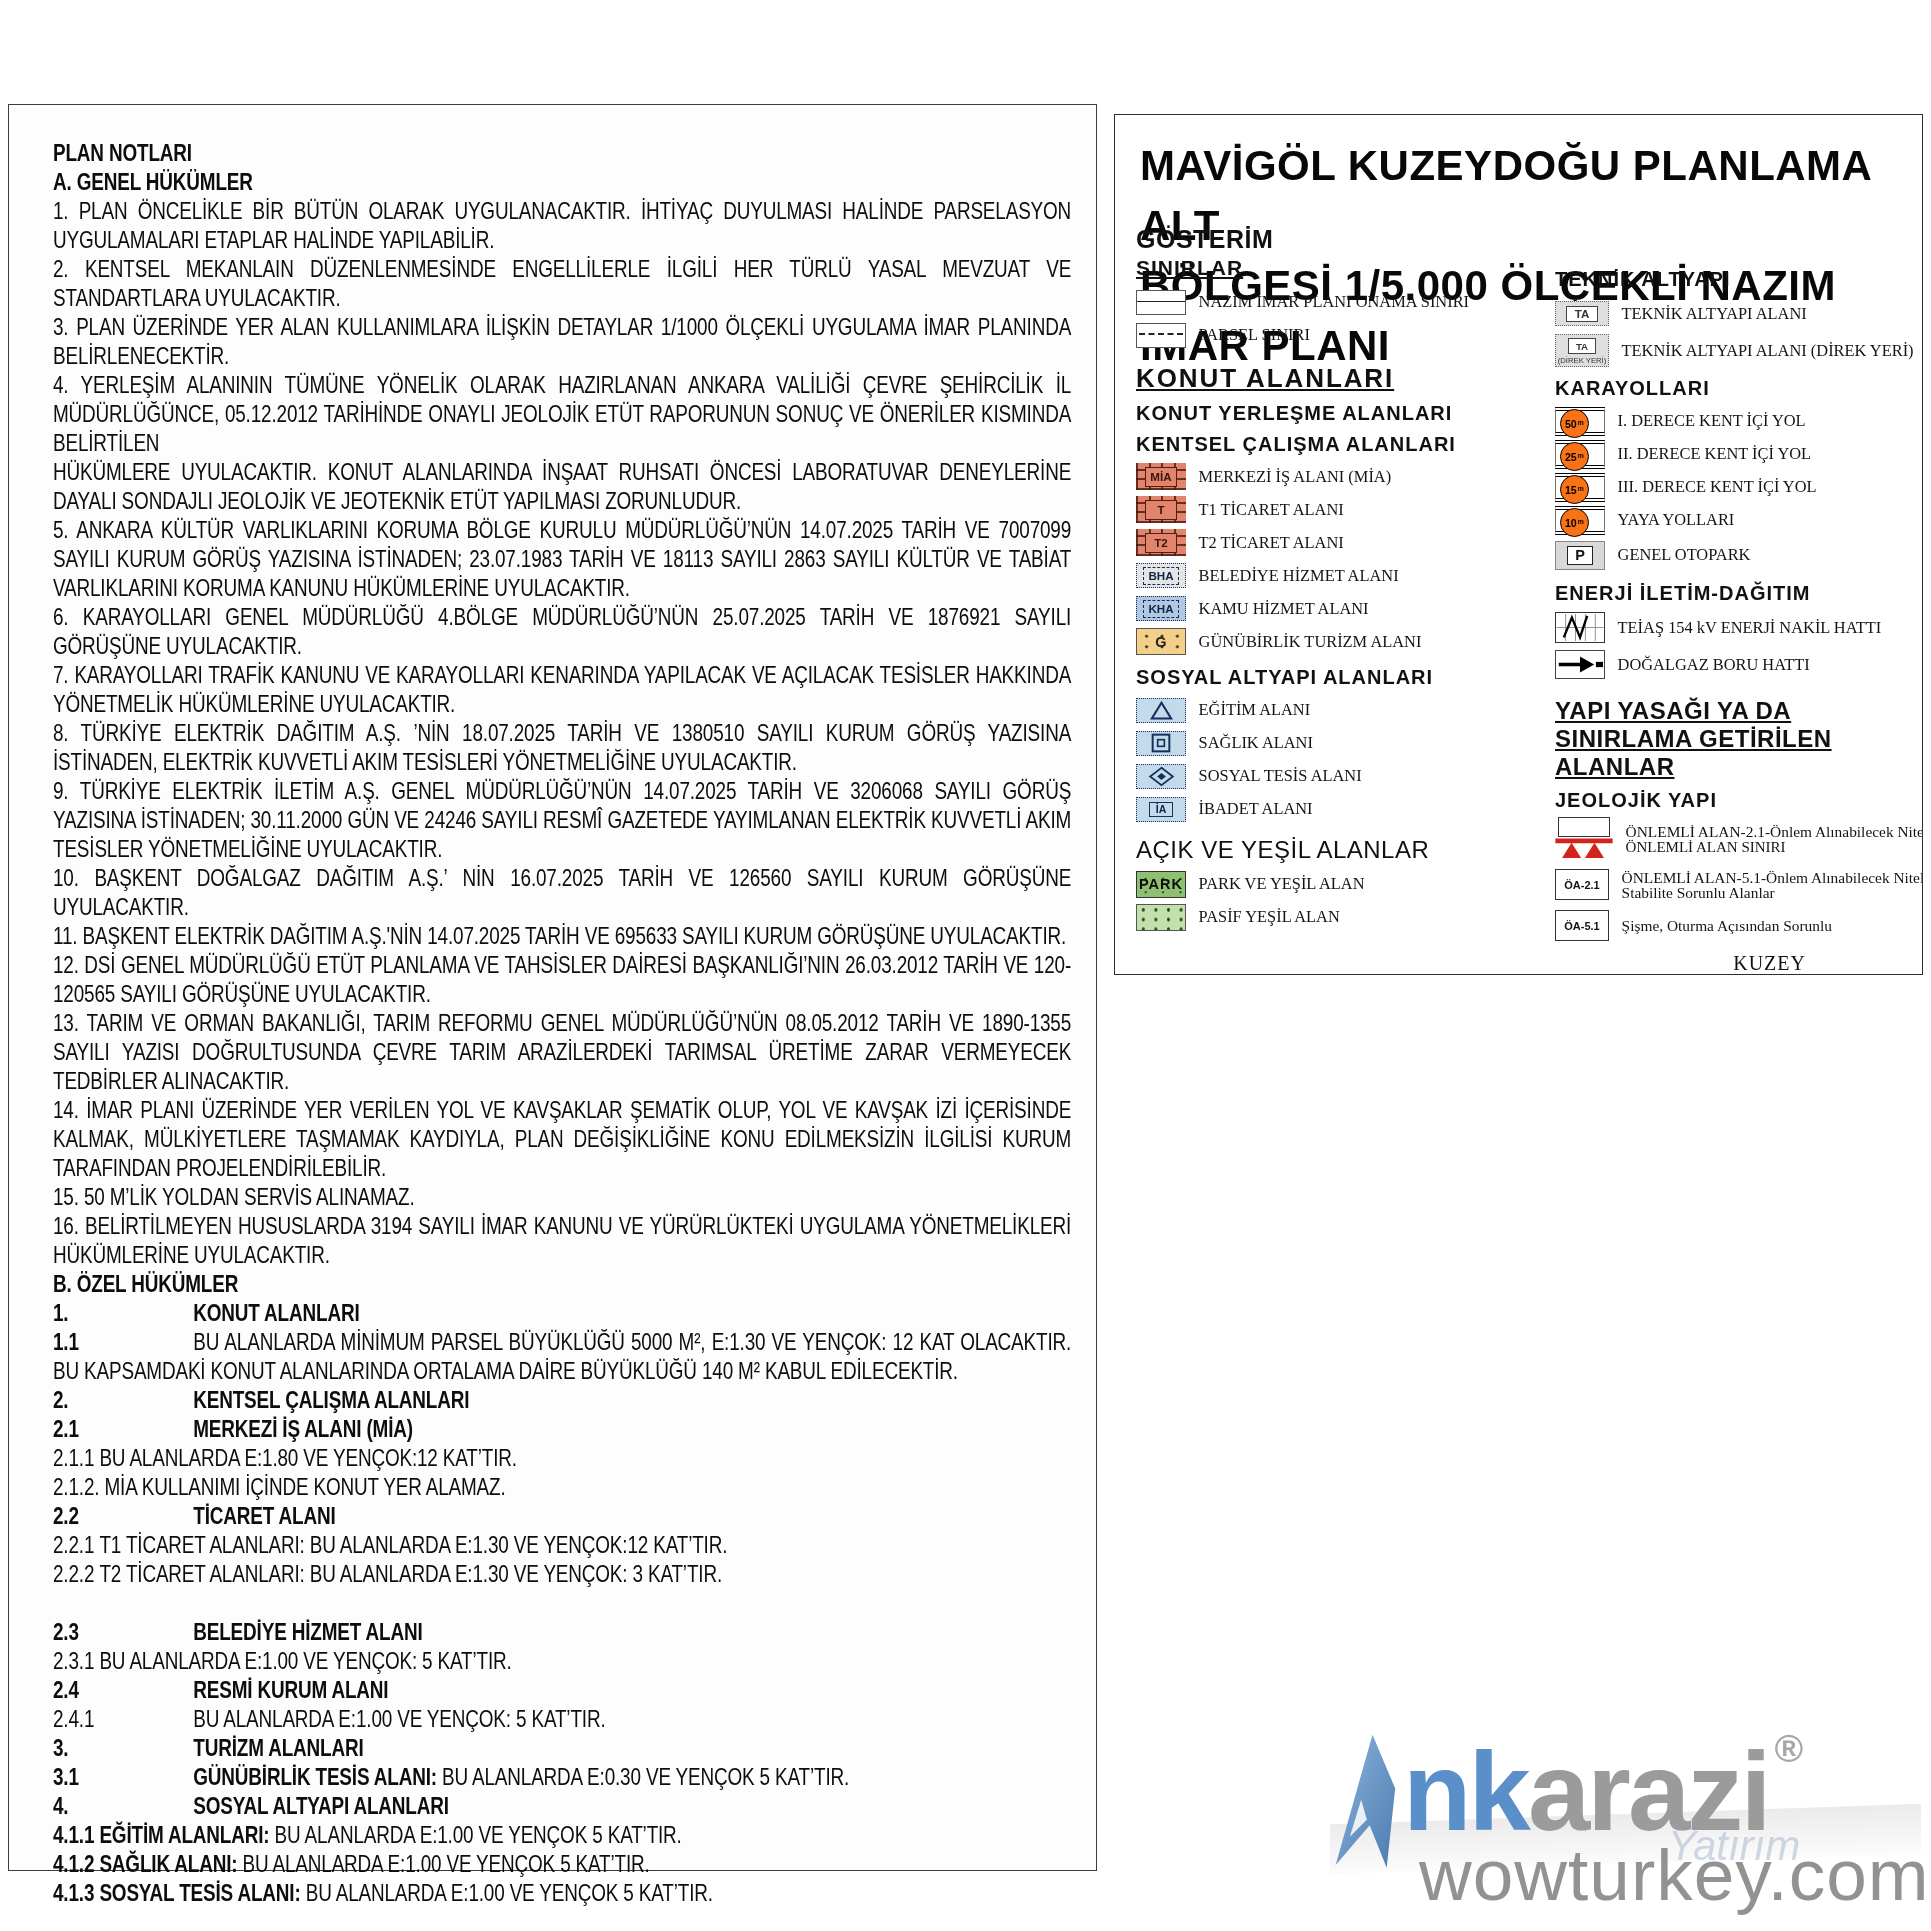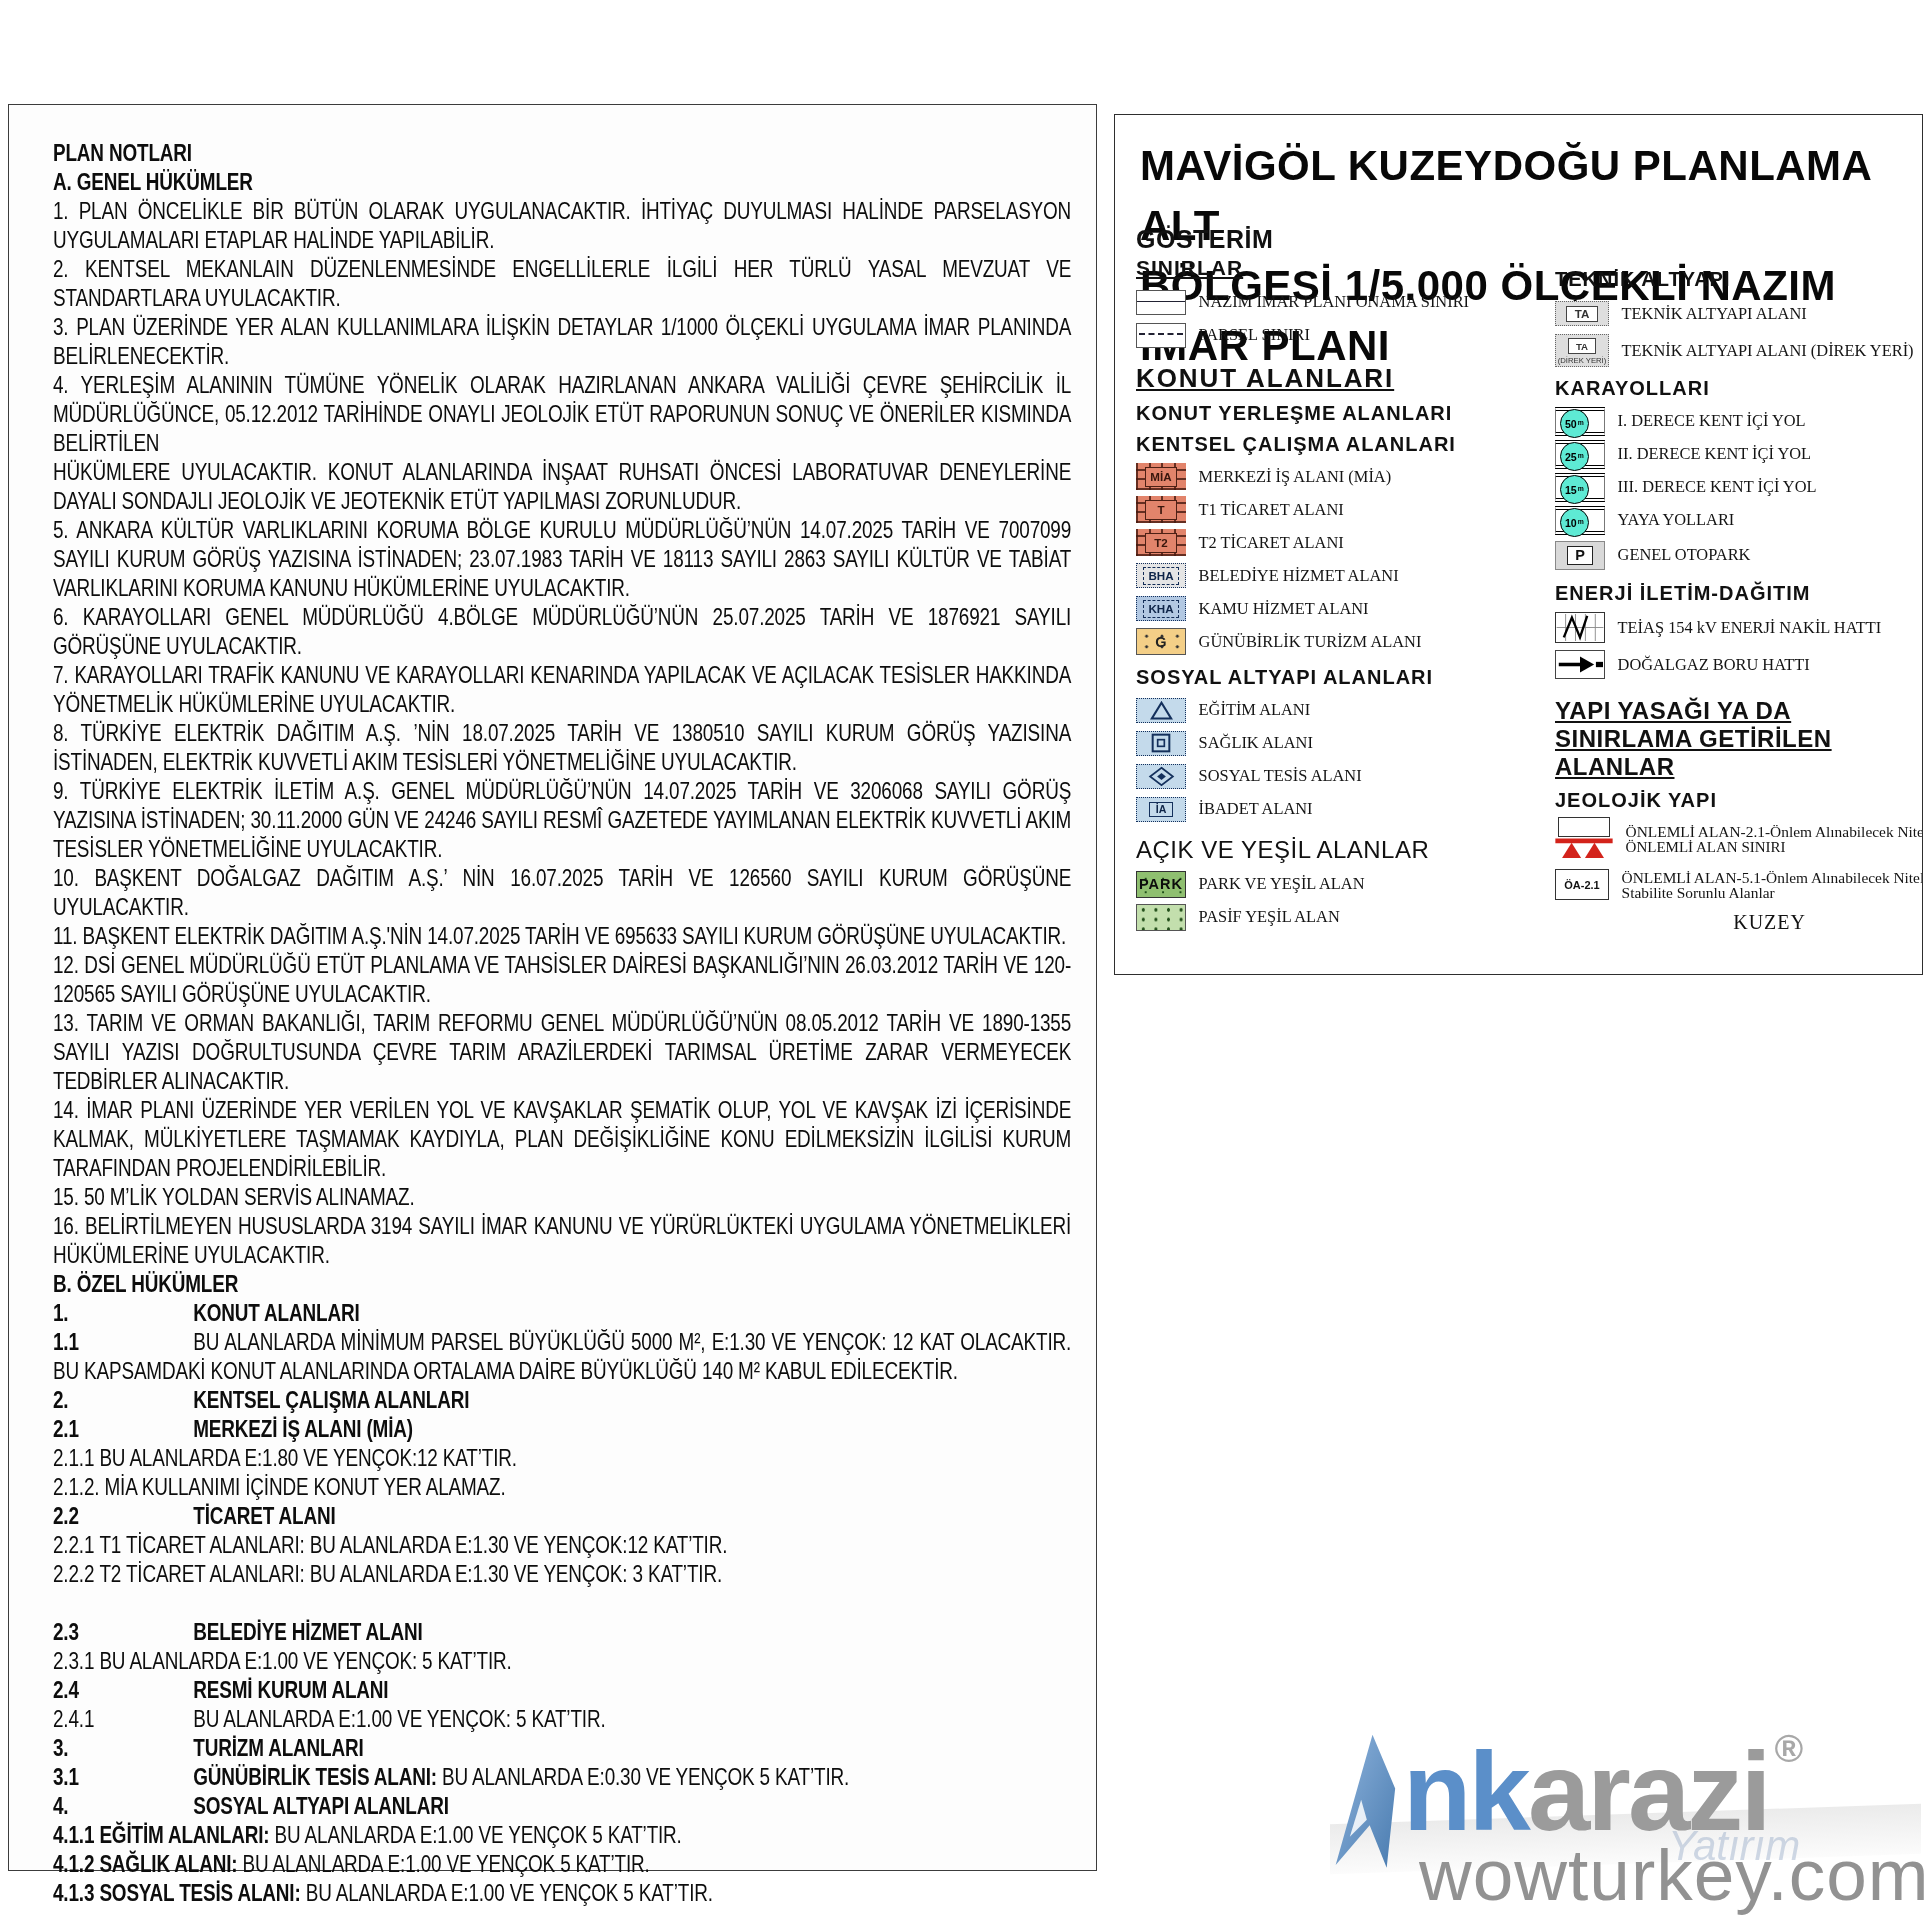--- a/index.html
+++ b/index.html
@@ -77,21 +77,21 @@
       background-image:radial-gradient(circle,#234f1b 1.5px,transparent 1.9px);background-size:12.6px 9.7px;}
   .sw.ta,.sw.tad{background:#dedede;border:1.9px dotted #666;width:54px;min-width:54px;}
   .sw.ta b{position:absolute;left:9.7px;right:9.7px;top:3.9px;bottom:3.9px;background:#fff;border:1.9px solid #444;
       color:#333;font-size:11.6px;font-weight:bold;display:flex;align-items:center;justify-content:center;}
   .sw.tad{height:33px;}
   .sw.tad b{position:absolute;left:11.6px;right:11.6px;top:2.9px;bottom:12.6px;background:#fff;border:1.9px solid #444;
       color:#333;font-size:9.7px;font-weight:bold;display:flex;align-items:center;justify-content:center;}
   .sw.tad u{position:absolute;left:0;right:0;bottom:1px;font-size:7.7px;text-align:center;text-decoration:none;color:#333;}
   .sw.road{border:1px solid #777;border-top:4.8px double #000;border-bottom:4.8px double #000;height:29px;}
   .sw.road b{position:absolute;left:3.9px;top:-1.9px;width:27px;height:27px;border:1.9px solid #000;border-radius:50%;
-      background:#5eead4;display:flex;align-items:center;justify-content:center;font-size:10.6px;font-weight:bold;color:#000;}
+      background:#f97316;display:flex;align-items:center;justify-content:center;font-size:10.6px;font-weight:bold;color:#000;}
   .sw.road b sup{font-size:6.8px;line-height:1;margin-left:1px;}
   .sw.otopark{background:#d9d9d9;border:1px solid #888;height:29px;}
   .sw.otopark b{position:absolute;left:10.6px;right:10.6px;top:3.9px;bottom:3.9px;background:#fff;border:1.9px solid #222;
       display:flex;align-items:center;justify-content:center;font-size:14.5px;font-weight:bold;color:#111;}
   .sw.teias{height:31px;border:1px solid #333;}
   .sw.gaz{height:29px;border:1px solid #444;}
   .sw.onlemli{border:none;background:transparent;height:46px;width:58px;min-width:58px;
       flex-direction:column;justify-content:flex-start;}
   .sw.onlemli .obox{width:50px;height:17.4px;border:1.4px solid #333;background:#fff;margin-bottom:1px;}
   .sw.oa{background:#fff;border:1.9px solid #333;height:31px;width:54px;min-width:54px;
@@ -402,20 +402,26 @@
               <span class="lab2">ÖNLEMLİ ALAN SINIRI</span>
             </div>
           </div>
           <div class="lrow row-oa">
             <div class="sw oa">ÖA-2.1</div>
             <div class="labwrap">
               <span class="lab">ÖNLEMLİ ALAN-5.1-Önlem Alınabilecek Nitelikte</span>
               <span class="lab2">Stabilite Sorunlu Alanlar</span>
             </div>
           </div>
+          <div class="lrow row-oa">
+            <div class="sw oa">ÖA-5.1</div>
+            <div class="labwrap">
+              <span class="lab">Şişme, Oturma Açısından Sorunlu</span>
+            </div>
+          </div>
         </div>
       <div class="kuzey-block">
         <div class="kuzey-label">KUZEY</div>
 
       </div>
     </div>
   </section>
 
   <div class="watermark">
     <svg class="wm-arrow" width="85" height="145" viewBox="0 0 60 100">

